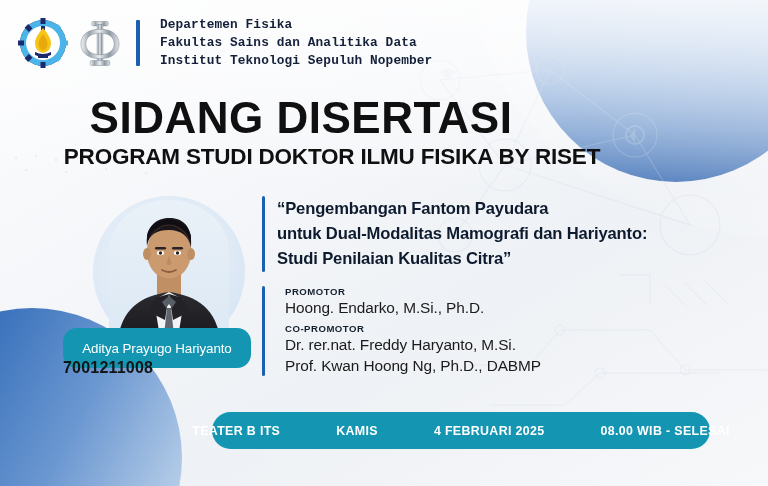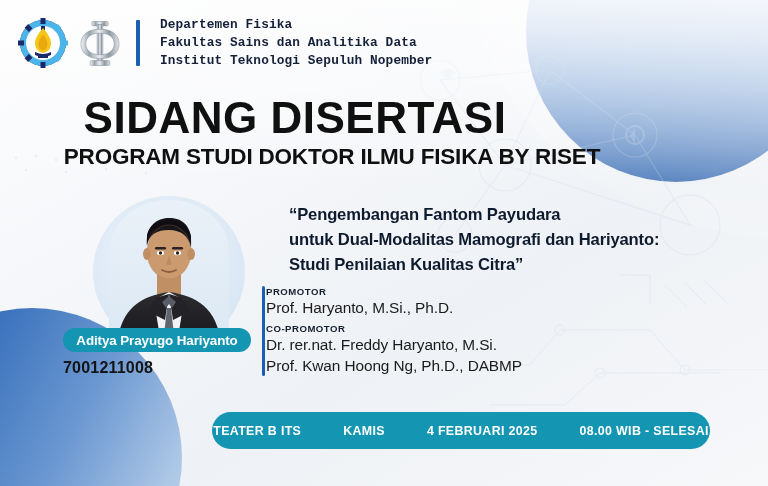--- a/index.html
+++ b/index.html
@@ -110,20 +110,21 @@
     position: absolute;
     left: 0;
     top: 96px;
     width: 590px;
     text-align: center;
     font-size: 44px;
     font-weight: 700;
     letter-spacing: 0.5px;
     color: #101010;
     line-height: 1;
+    padding-left: 6px;
   }
   .title-sub {
     position: absolute;
     left: 0;
     top: 146px;
     width: 590px;
     text-align: center;
     font-size: 22.5px;
     font-weight: 700;
     letter-spacing: -0.2px;
@@ -154,26 +155,26 @@
     overflow: hidden;
     border-radius: 50% 50% 46% 46% / 36% 36% 12% 12%;
   }
   .photo-clip svg { display: block; }
 
   .name-badge {
     position: absolute;
     left: 63px;
     top: 328px;
     min-width: 188px;
-    height: 24px;
+    height: 40px;
     border-radius: 14px;
     background: #1496b3;
     color: #ffffff;
     font-size: 13.4px;
-    font-weight: 700;
+    font-weight: 400;
     display: flex;
     align-items: center;
     justify-content: center;
     letter-spacing: -0.1px;
     padding: 0 10px;
     box-sizing: border-box;
   }
   .nim {
     position: absolute;
     left: 63px;
@@ -183,24 +184,23 @@
     font-size: 16px;
     font-weight: 700;
     color: #141414;
     letter-spacing: 0.2px;
   }
 
   
   .thesis-block {
     position: absolute;
     left: 262px;
-    top: 202px;
+    top: 196px;
     display: flex;
-    gap: 24px;
-    align-items: flex-end;
+    gap: 12px;
   }
   .accent-bar {
     width: 3px;
     background: #1b5fb0;
     border-radius: 2px;
     flex: 0 0 3px;
   }
   .thesis-title {
     font-size: 16.6px;
     font-weight: 700;
@@ -208,21 +208,21 @@
     color: #0e1b2e;
     letter-spacing: -0.15px;
     max-width: 480px;
   }
 
   .promo-block {
     position: absolute;
     left: 262px;
     top: 286px;
     display: flex;
-    gap: 1px;
+    gap: 20px;
   }
   .promo-col { color: #101820; }
   .promo-label {
     font-size: 9.6px;
     font-weight: 700;
     letter-spacing: 0.5px;
     color: #15202e;
     line-height: 1.25;
   }
   .promo-name {
@@ -239,21 +239,21 @@
     position: absolute;
     left: 212px;
     top: 412px;
     width: 498px;
     height: 37px;
     border-radius: 19px;
     background: #1496b3;
     display: flex;
     align-items: center;
     justify-content: center;
-    gap: 4px;
+    gap: 11px;
   }
   .pill-item {
     color: #ffffff;
     font-size: 12.4px;
     font-weight: 700;
     letter-spacing: 0.35px;
     padding: 0 17px;
     white-space: nowrap;
   }
   .pill-sep {
@@ -453,21 +453,21 @@
       <div>“Pengembangan Fantom Payudara</div>
       <div>untuk Dual-Modalitas Mamografi dan Hariyanto:</div>
       <div>Studi Penilaian Kualitas Citra”</div>
     </div>
   </div>
 
   <div class="promo-block">
     <div class="accent-bar"></div>
     <div class="promo-col">
       <div class="promo-label">PROMOTOR</div>
-      <div class="promo-name">Prof. Haryanto, M.Si., Ph.D.</div>
+      <div class="promo-name">Hoong. Endarko, M.Si., Ph.D.</div>
       <div class="gap-sm"></div>
       <div class="promo-label">CO-PROMOTOR</div>
       <div class="promo-name">Dr. rer.nat. Freddy Haryanto, M.Si.</div>
       <div class="promo-name">Prof. Kwan Hoong Ng, Ph.D., DABMP</div>
     </div>
   </div>
 
   <div class="info-pill">
     <span class="pill-item">TEATER B ITS</span>
     <span class="pill-sep"></span>

